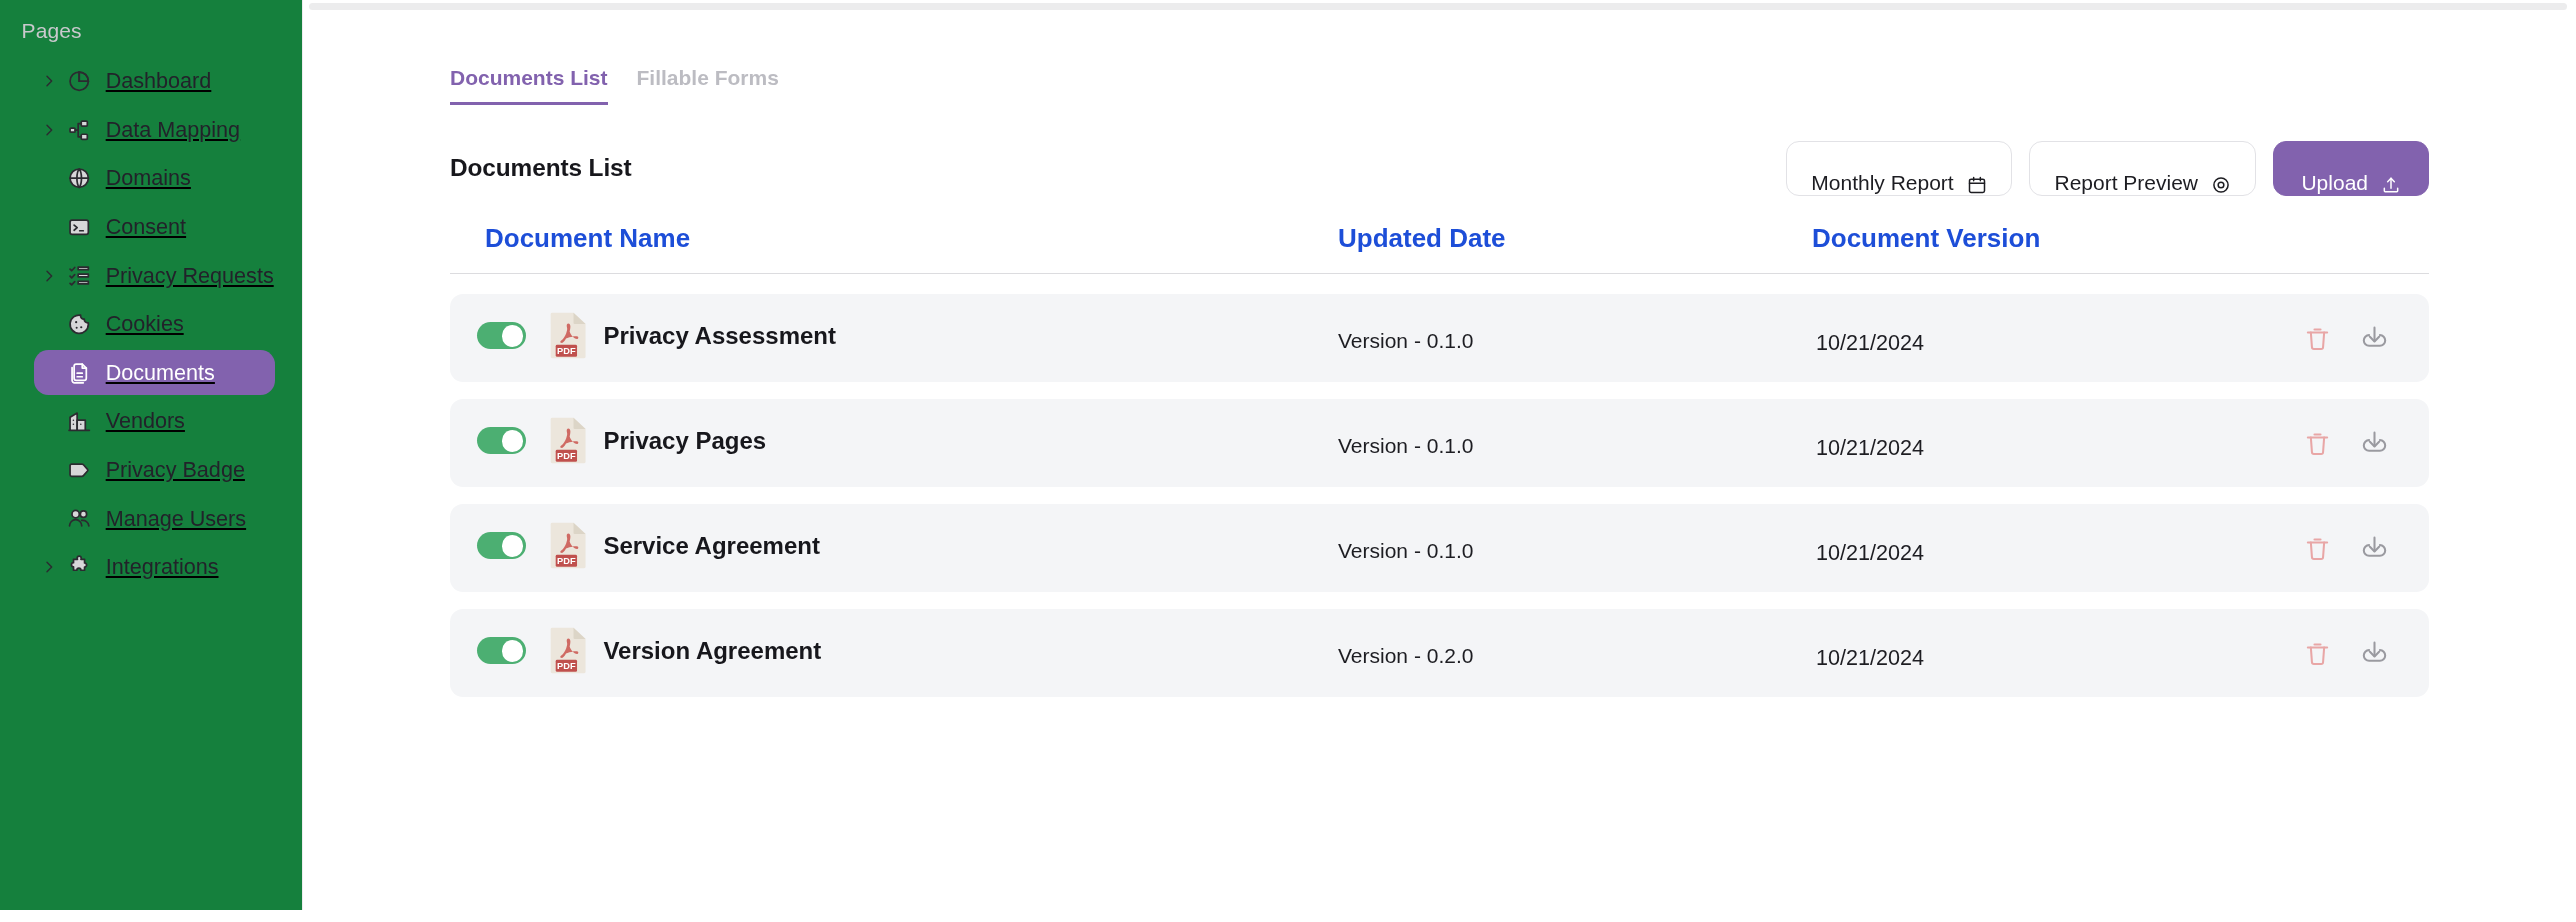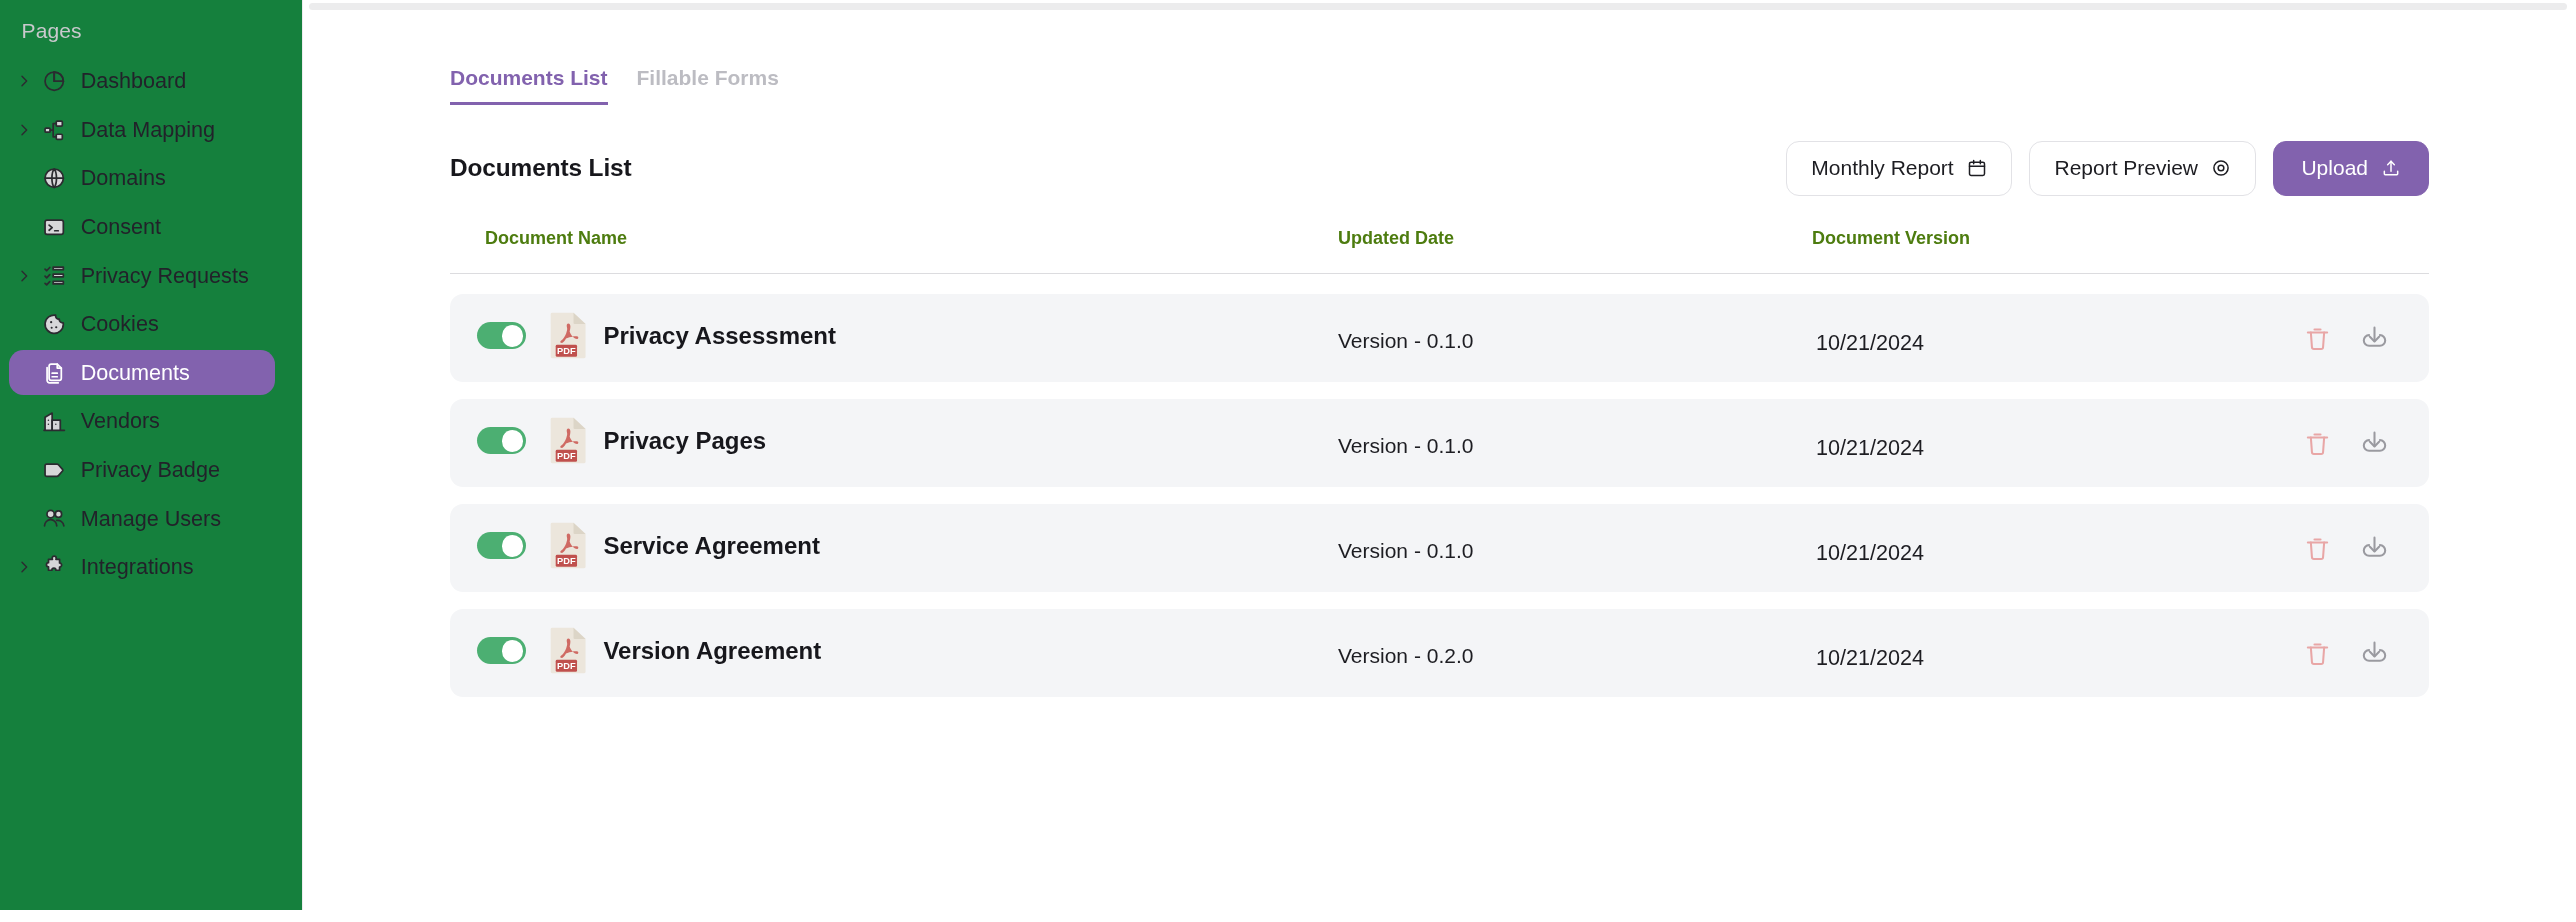--- a/index.html
+++ b/index.html
@@ -20,21 +20,21 @@
     flex: 0 0 303px;
     position: relative;
   }
   .pages-label {
     font-size: 21px;
     color: #c9c9cd;
     padding-left: 21.6px;
     letter-spacing: 0.1px;
     margin-bottom: 16px;
   }
-  .nav { padding: 0 27px 0 9px; }
+  .nav { padding: 0 27px 0 34px; text-decoration: underline; }
   .nav-item {
     display: flex; align-items: center;
     height: 45px;
     border-radius: 14.4px;
     padding-left: 2.9px;
     margin-bottom: 3.6px;
     cursor: pointer;
     position: relative;
   }
   .nav-item.active { background: #8262ae; }
@@ -95,21 +95,21 @@
 
   .header-row {
     display: flex; align-items: center; justify-content: space-between;
     padding: 0 147px 0 147px;
     margin-top: 35px;
     height: 56px;
   }
   .page-title { font-size: 24.4px; font-weight: bold; color: #17171c; letter-spacing: -0.1px; }
   .actions { display: flex; align-items: center; gap: 17px; }
   .btn {
-    display: flex; align-items: center; gap: 13px;
+    display: flex; align-items: flex-end; gap: 13px;
     height: 55px; padding: 0 24.4px;
     border: 1.4px solid #e2e2e6;
     border-radius: 13px;
     background: #ffffff;
     font-size: 21px;
     color: #1d1d22;
     cursor: pointer;
     white-space: nowrap;
   }
   .btn.primary {
@@ -120,21 +120,21 @@
 
   
   .table { padding: 0 147px 0 147px; margin-top: 26px; }
   .thead {
     display: flex; align-items: center;
     height: 52px;
     border-bottom: 1.4px solid #dcdcdf;
     padding-bottom: 18.7px;
   }
   .th {
-    font-size: 18px; font-weight: bold; color: #4d7c0f;
+    font-size: 26px; font-weight: bold; color: #1d4ed8;
     white-space: nowrap;
   }
   .col-name { flex: 0 0 888px; padding-left: 35px; }
   .col-ver  { flex: 0 0 478px; }
   .col-date { flex: 0 0 474px; }
   .col-act  { flex: 1 1 auto; }
 
   .row {
     display: flex; align-items: center;
     height: 88px;

